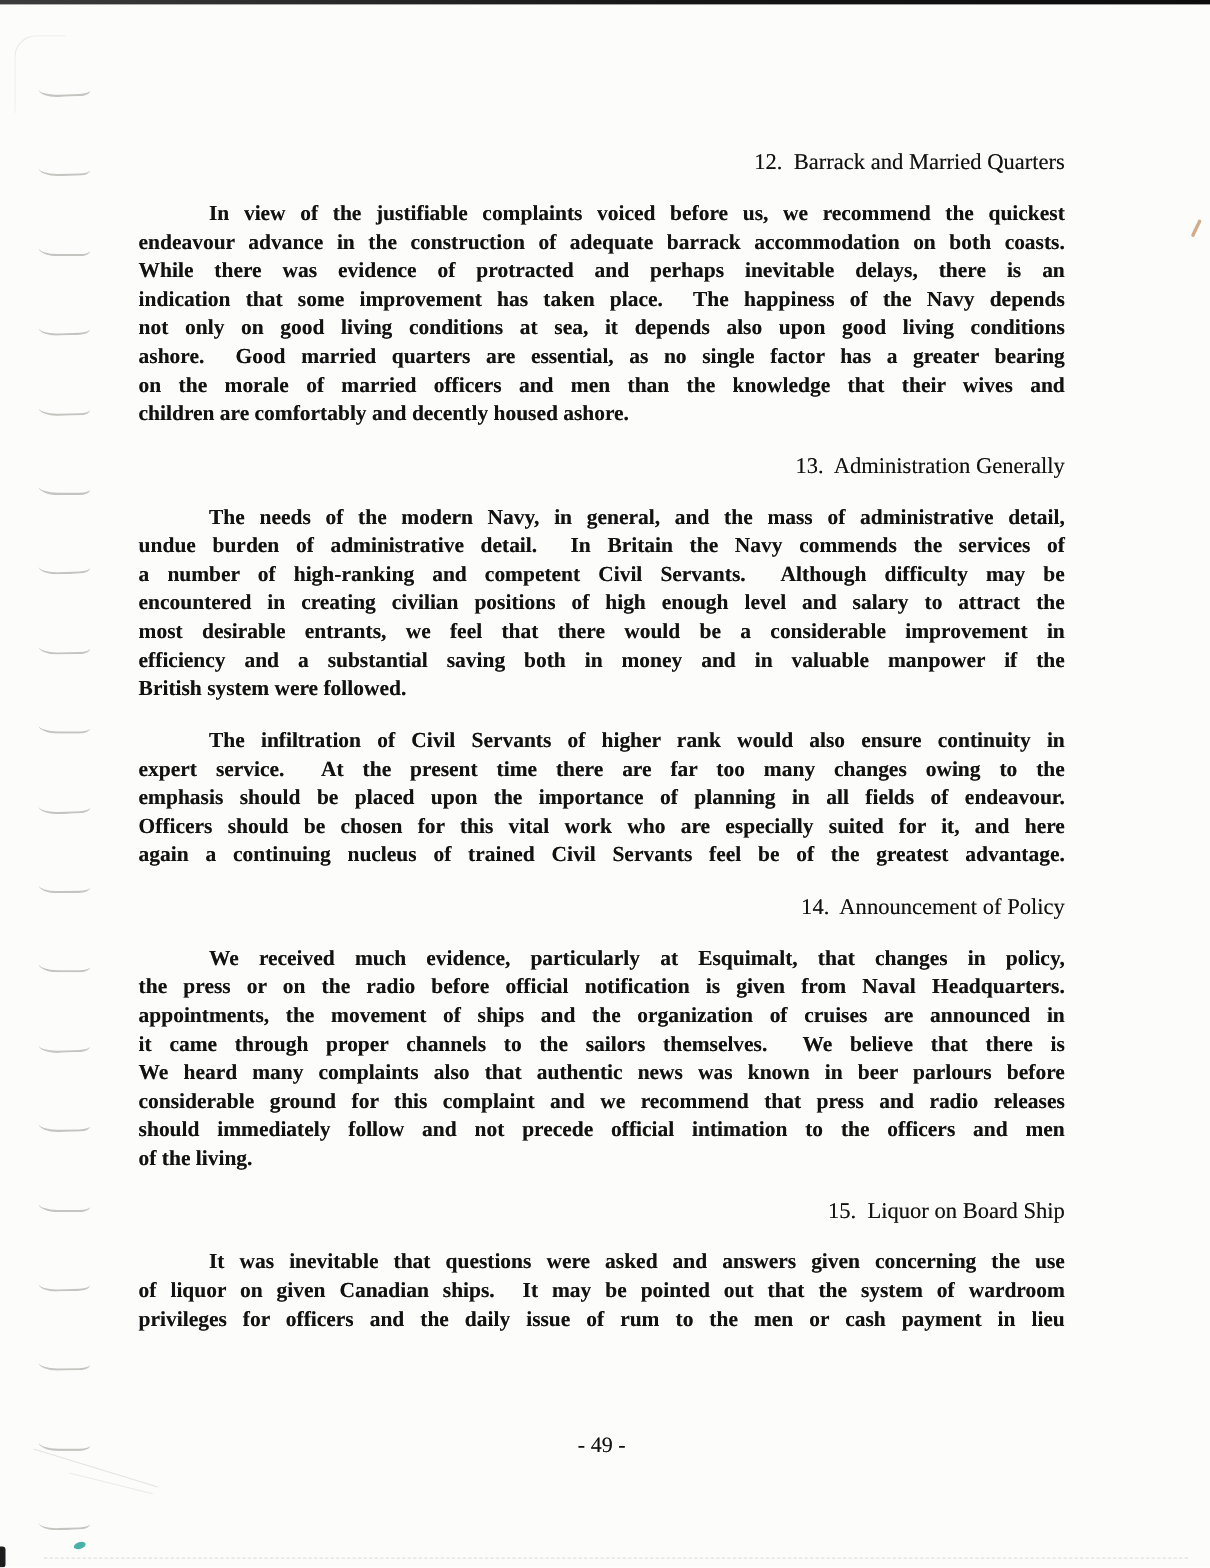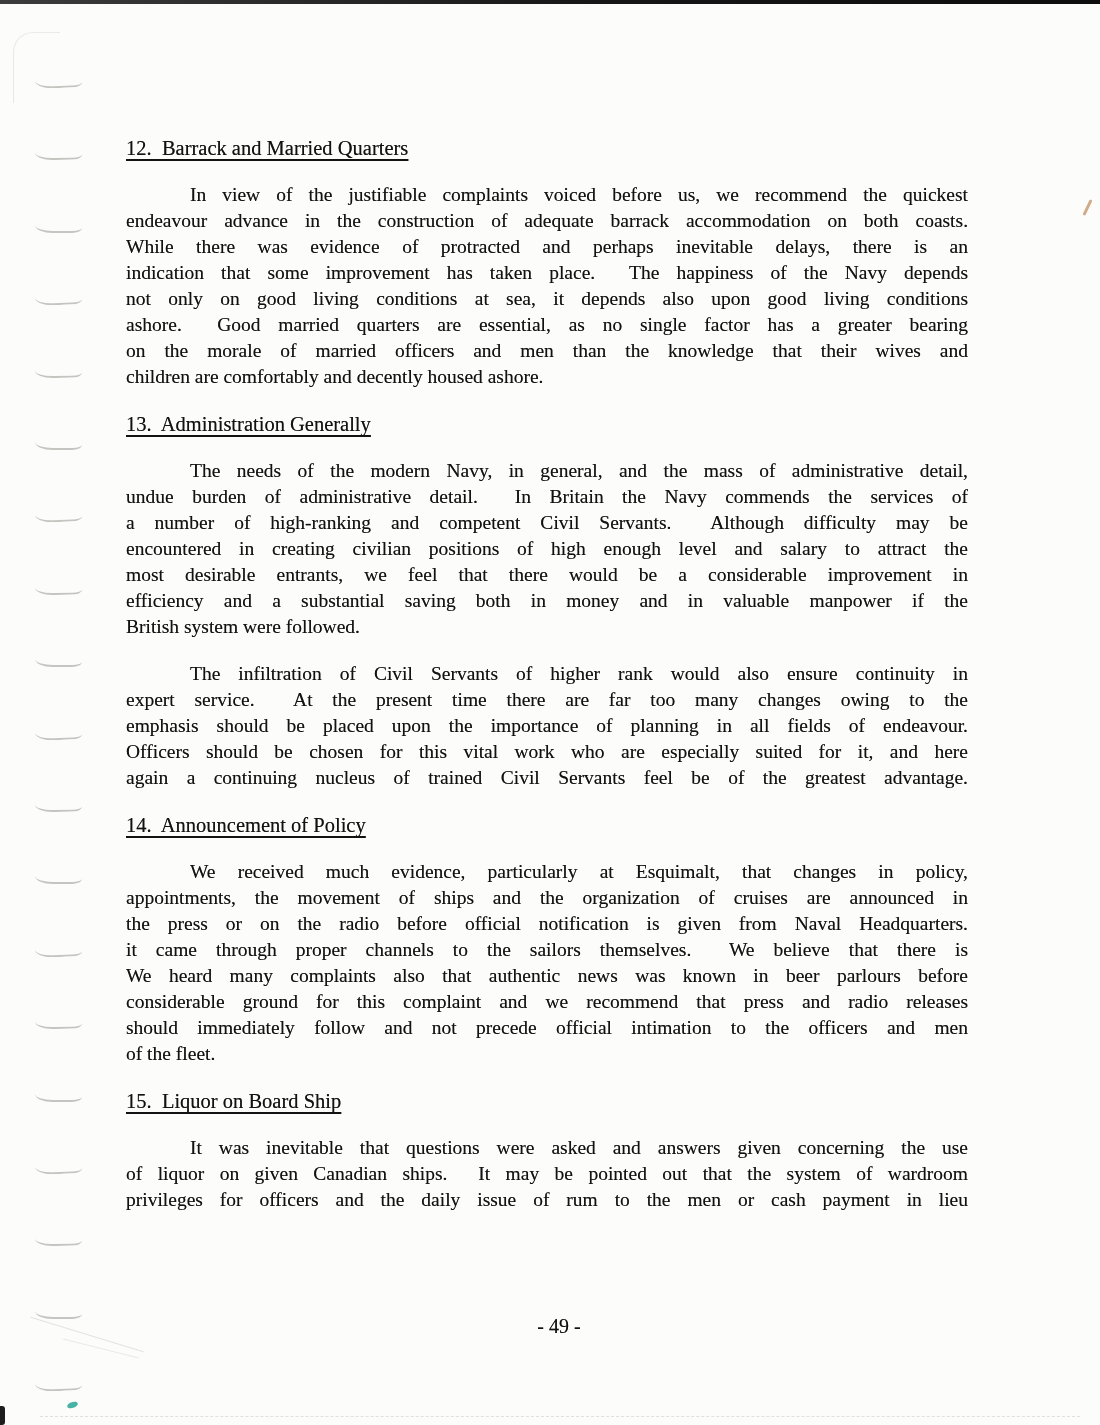--- a/index.html
+++ b/index.html
@@ -18,30 +18,29 @@
   .page-corner{
     position:absolute;left:13px;top:32px;width:46px;height:70px;
     border-top:1px solid #ecebe7;border-left:1px solid #e9e8e4;
     border-top-left-radius:20px;
     pointer-events:none;
   }
   .content{
     position:absolute;left:126px;top:135px;width:842px;
   }
   .heading{
-    text-align:left;
+    text-align:right;
     font-size:20.5px;line-height:26px;
     margin:0 0 21px 0;
-    text-decoration:underline;
     text-decoration-thickness:1.5px;
     text-underline-offset:4px;
     white-space:pre-wrap;
     text-shadow:0 0 .5px rgba(0,0,0,.55);
   }
-  .para{margin:0 0 21px 0;}
+  .para{margin:0 0 21px 0;font-weight:bold;}
   .line{
     font-size:19.5px;line-height:26px;
     text-align:justify;text-align-last:justify;
     white-space:pre-wrap;
     text-shadow:0 0 .5px rgba(0,0,0,.5);
   }
   .line.first{padding-left:64px;}
   .line.last{text-align-last:left;}
   .page-number{
     text-align:center;
@@ -135,37 +134,37 @@
       <div class="para">
         <div class="line first">The infiltration of Civil Servants of higher rank would also ensure continuity in</div>
         <div class="line">expert service.  At the present time there are far too many changes owing to the</div>
         <div class="line">emphasis should be placed upon the importance of planning in all fields of endeavour.</div>
         <div class="line">Officers should be chosen for this vital work who are especially suited for it, and here</div>
         <div class="line">again a continuing nucleus of trained Civil Servants feel be of the greatest advantage.</div>
       </div>
       <div class="heading">14.  Announcement of Policy</div>
       <div class="para">
         <div class="line first">We received much evidence, particularly at Esquimalt, that changes in policy,</div>
+        <div class="line">the press or on the radio before official notification is given from Naval Headquarters.</div>
         <div class="line">appointments, the movement of ships and the organization of cruises are announced in</div>
-        <div class="line">the press or on the radio before official notification is given from Naval Headquarters.</div>
         <div class="line">it came through proper channels to the sailors themselves.  We believe that there is</div>
         <div class="line">We heard many complaints also that authentic news was known in beer parlours before</div>
         <div class="line">considerable ground for this complaint and we recommend that press and radio releases</div>
         <div class="line">should immediately follow and not precede official intimation to the officers and men</div>
-        <div class="line last">of the fleet.</div>
+        <div class="line last">of the living.</div>
       </div>
       <div class="heading">15.  Liquor on Board Ship</div>
       <div class="para">
         <div class="line first">It was inevitable that questions were asked and answers given concerning the use</div>
         <div class="line">of liquor on given Canadian ships.  It may be pointed out that the system of wardroom</div>
         <div class="line">privileges for officers and the daily issue of rum to the men or cash payment in lieu</div>
       </div>
     </div>
 
-  <div class="page-number" style="position:absolute;left:126px;top:1301px;width:842px;margin:12px;">- 49 -</div>
+  <div class="page-number" style="position:absolute;left:126px;top:1301px;width:842px;margin:0;">- 49 -</div>
 
   <div class="artifact-tan-slash"></div>
   <div class="artifact-scratch-1"></div>
   <div class="artifact-scratch-2"></div>
   <div class="artifact-teal-speck"></div>
   <div class="artifact-corner-mark"></div>
   <div class="bottom-edge-line"></div>
 </div>
 
 </body></html>

